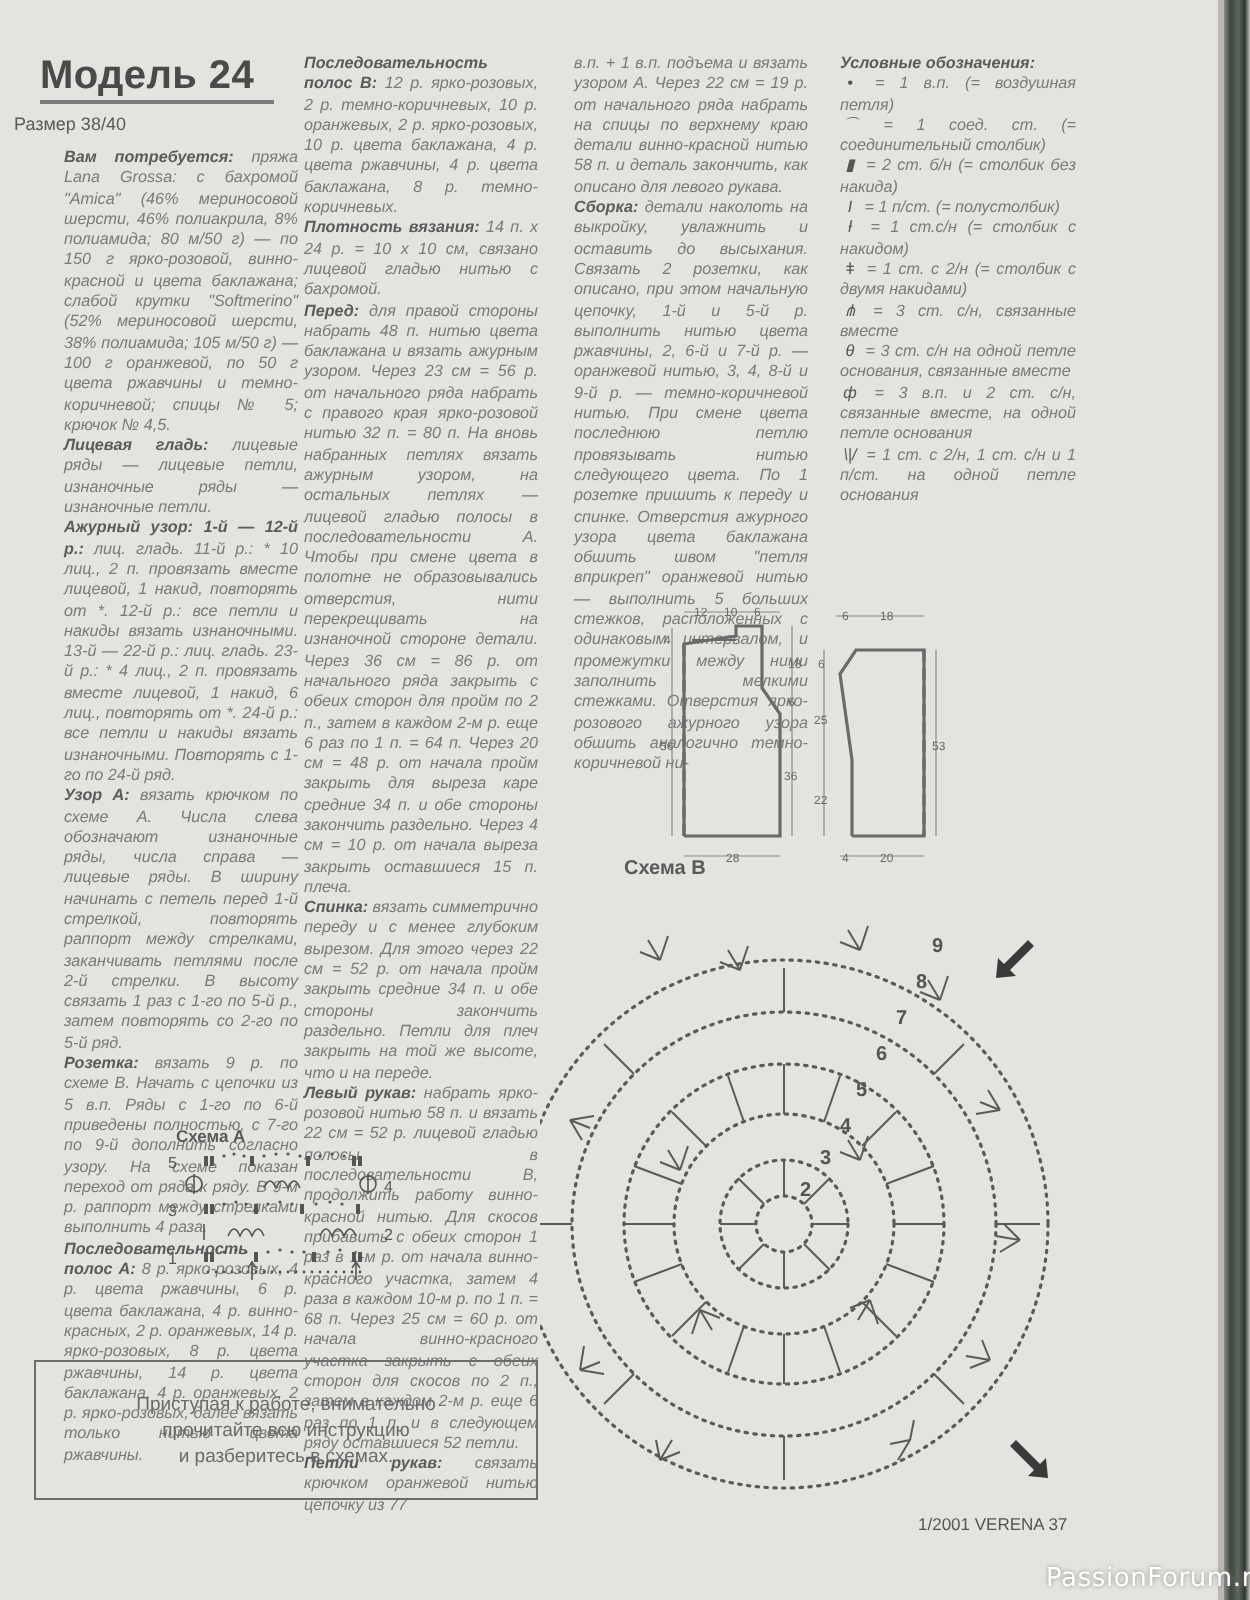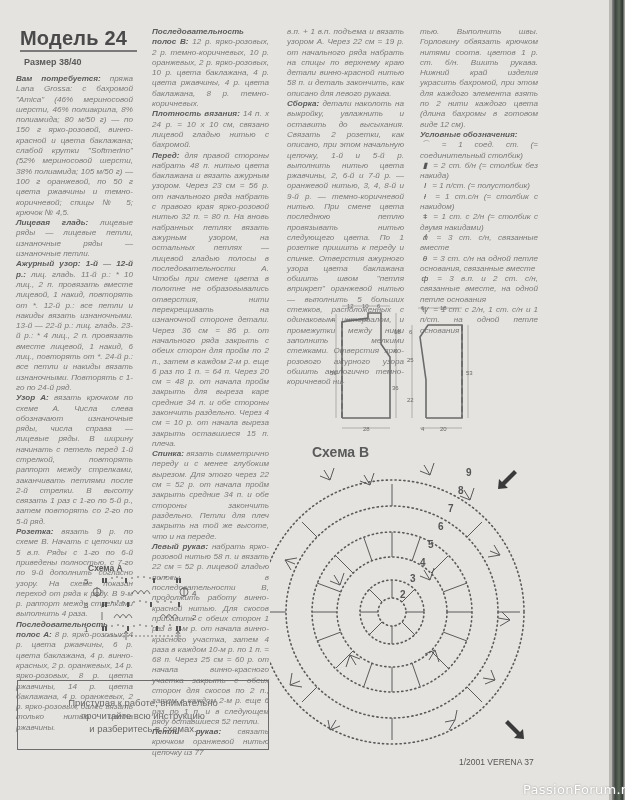--- a/index.html
+++ b/index.html
@@ -2,32 +2,32 @@
 <html><head>
 <meta charset="utf-8">
 <style>
   html,body{margin:0;padding:0;}
   body{width:625px;height:800px;overflow:hidden;background:#dcdbd7;position:relative;font-family:"Liberation Sans",sans-serif;color:#6f6f6f;}
   .page{position:absolute;left:0;top:0;width:610px;height:800px;background:#e4e3df;}
   .edge{position:absolute;left:612px;top:0;width:13px;height:800px;background:linear-gradient(90deg,#8a8a88 0,#3e4540 25%,#5d6a5a 55%,#2f3530 80%,#bfbfbb 100%);}
   .edge2{position:absolute;left:609px;top:0;width:3px;height:800px;background:#b9b8b3;}
   .title{position:absolute;left:20px;top:27px;font-size:20px;font-weight:bold;color:#4a4a4a;letter-spacing:0.2px;}
   .title-rule{position:absolute;left:20px;top:50px;width:117px;height:2px;background:#7a7a7a;}
-  .size{position:absolute;left:24px;top:57px;font-size:9px;font-weight:bold;color:#5a5a5a;}
+  .size{position:absolute;left:7px;top:57px;font-size:9px;font-weight:normal;color:#5a5a5a;}
   .col{position:absolute;font-size:8.1px;line-height:10.3px;color:#7a7a7a;text-align:justify;}
   .col p{margin:0;font-style:italic;}
   .col b{color:#5b5b5b;}
-  .c1{left:16px;top:74px;width:117px;}
+  .c1{left:32px;top:74px;width:117px;}
   .c2{left:152px;top:27px;width:117px;}
   .c3{left:287px;top:27px;width:117px;}
   .c4{left:420px;top:27px;width:118px;}
   .legend-title{font-weight:bold;color:#5b5b5b;margin-top:10px;}
   .sym{display:inline-block;width:10px;text-align:center;color:#555;}
   .schema-a-label{position:absolute;left:88px;top:563px;font-size:8.5px;font-weight:bold;color:#5a5a5a;}
-  .schema-b-label{position:absolute;left:312px;top:444px;font-size:14px;font-weight:bold;color:#5a5a5a;}
+  .schema-b-label{position:absolute;left:312px;top:429px;font-size:10px;font-weight:bold;color:#5a5a5a;}
   .notice{position:absolute;left:17px;top:680px;width:250px;height:68px;border:1.5px solid #6c6c6c;display:flex;flex-direction:column;align-items:center;justify-content:center;text-align:center;font-size:9.5px;line-height:13px;color:#6a6a6a;}
   .footer{position:absolute;left:459px;top:757px;font-size:8.5px;color:#555;}
   .watermark{position:absolute;left:523px;top:782px;font-size:13px;color:#ffffff;font-family:"DejaVu Sans",sans-serif;letter-spacing:0.3px;text-shadow:0 0 2px #888;}
   svg text{font-family:"Liberation Sans",sans-serif;}
 </style>
 </head>
 <body>
 
 <div class="page"></div>
 <div class="edge2"></div>
@@ -54,22 +54,22 @@
   <p><b>Левый рукав:</b><span> набрать ярко-розовой нитью 58 п. и вязать 22 см = 52 р. лицевой гладью полосы в последовательности В, продолжить работу винно-красной нитью. Для скосов прибавить с обеих сторон 1 раз в 1-м р. от начала винно-красного участка, затем 4 раза в каждом 10-м р. по 1 п. = 68 п. Через 25 см = 60 р. от начала винно-красного участка закрыть с обеих сторон для скосов по 2 п., затем в каждом 2-м р. еще 6 раз по 1 п. и в следующем ряду оставшиеся 52 петли.</span></p>
   <p><b>Петли рукав:</b><span> связать крючком оранжевой нитью цепочку из 77</span></p>
 </div>
 
 <div class="col c3">
   <p><span>в.п. + 1 в.п. подъема и вязать узором А. Через 22 см = 19 р. от начального ряда набрать на спицы по верхнему краю детали винно-красной нитью 58 п. и деталь закончить, как описано для левого рукава.</span></p>
   <p><b>Сборка:</b><span> детали наколоть на выкройку, увлажнить и оставить до высыхания. Связать 2 розетки, как описано, при этом начальную цепочку, 1-й и 5-й р. выполнить нитью цвета ржавчины, 2, 6-й и 7-й р. — оранжевой нитью, 3, 4, 8-й и 9-й р. — темно-коричневой нитью. При смене цвета последнюю петлю провязывать нитью следующего цвета. По 1 розетке пришить к переду и спинке. Отверстия ажурного узора цвета баклажана обшить швом "петля вприкреп" оранжевой нитью — выполнить 5 больших стежков, расположенных с одинаковым интервалом, и промежутки между ними заполнить мелкими стежками. Отверстия ярко-розового ажурного узора обшить аналогично темно-коричневой ни-</span></p>
 </div>
 
 <div class="col c4">
-  <p><span>тью. Выполнить швы. Горловину обвязать крючком нитями соотв. цветов 1 р. ст. б/н. Вшить рукава. Нижний край изделия украсить бахромой, при этом для каждого элемента взять по 2 нити каждого цвета (длина бахромы в готовом виде 12 см).</span></p>
   <p class="legend-title">Условные обозначения:</p>
+  <p><span class="sym">•</span> <span>= 1 в.п. (= воздушная петля)</span></p>
   <p><span class="sym">⌒</span> <span>= 1 соед. ст. (= соединительный столбик)</span></p>
   <p><span class="sym">▮</span> <span>= 2 ст. б/н (= столбик без накида)</span></p>
   <p><span class="sym">Ι</span> <span>= 1 п/ст. (= полустолбик)</span></p>
   <p><span class="sym">ƚ</span> <span>= 1 ст.с/н (= столбик с накидом)</span></p>
   <p><span class="sym">ǂ</span> <span>= 1 ст. с 2/н (= столбик с двумя накидами)</span></p>
   <p><span class="sym">⋔</span> <span>= 3 ст. с/н, связанные вместе</span></p>
   <p><span class="sym">θ</span> <span>= 3 ст. с/н на одной петле основания, связанные вместе</span></p>
   <p><span class="sym">ф</span> <span>= 3 в.п. и 2 ст. с/н, связанные вместе, на одной петле основания</span></p>
   <p><span class="sym">\|/</span> <span>= 1 ст. с 2/н, 1 ст. с/н и 1 п/ст. на одной петле основания</span></p>
 </div>

